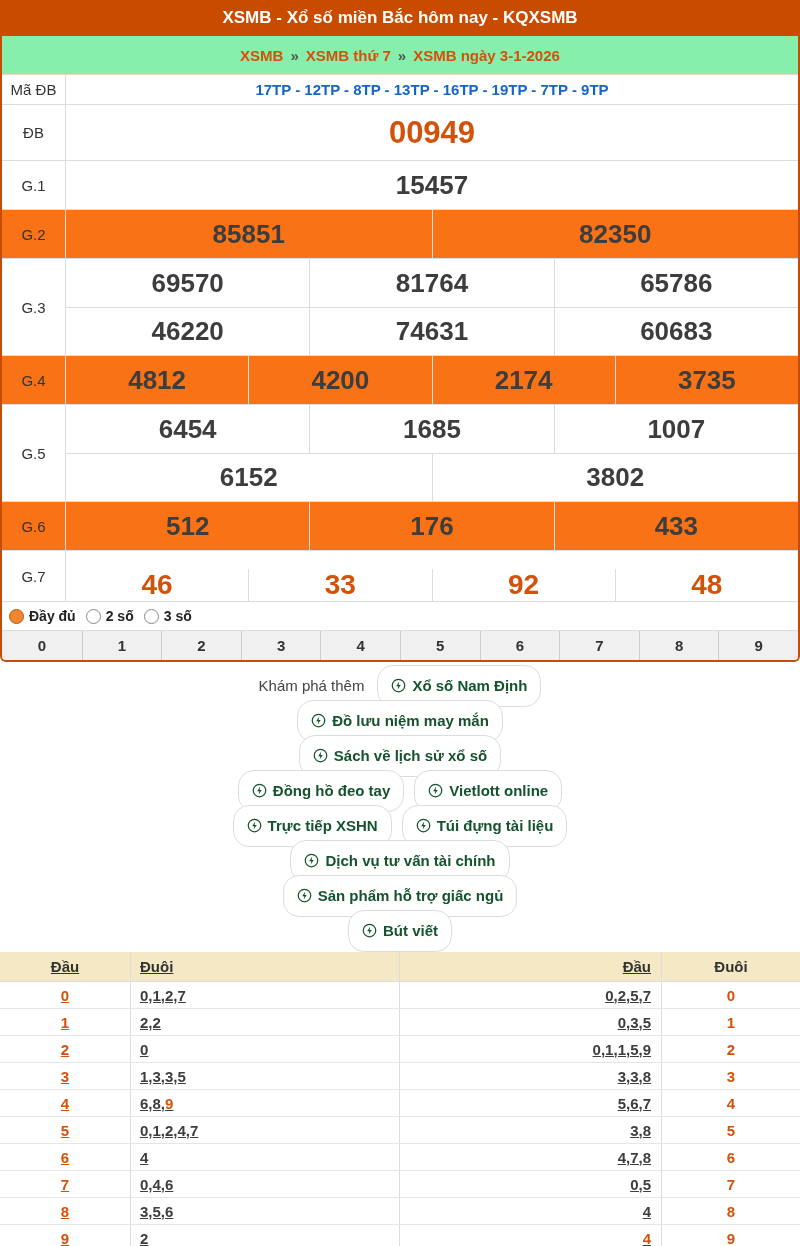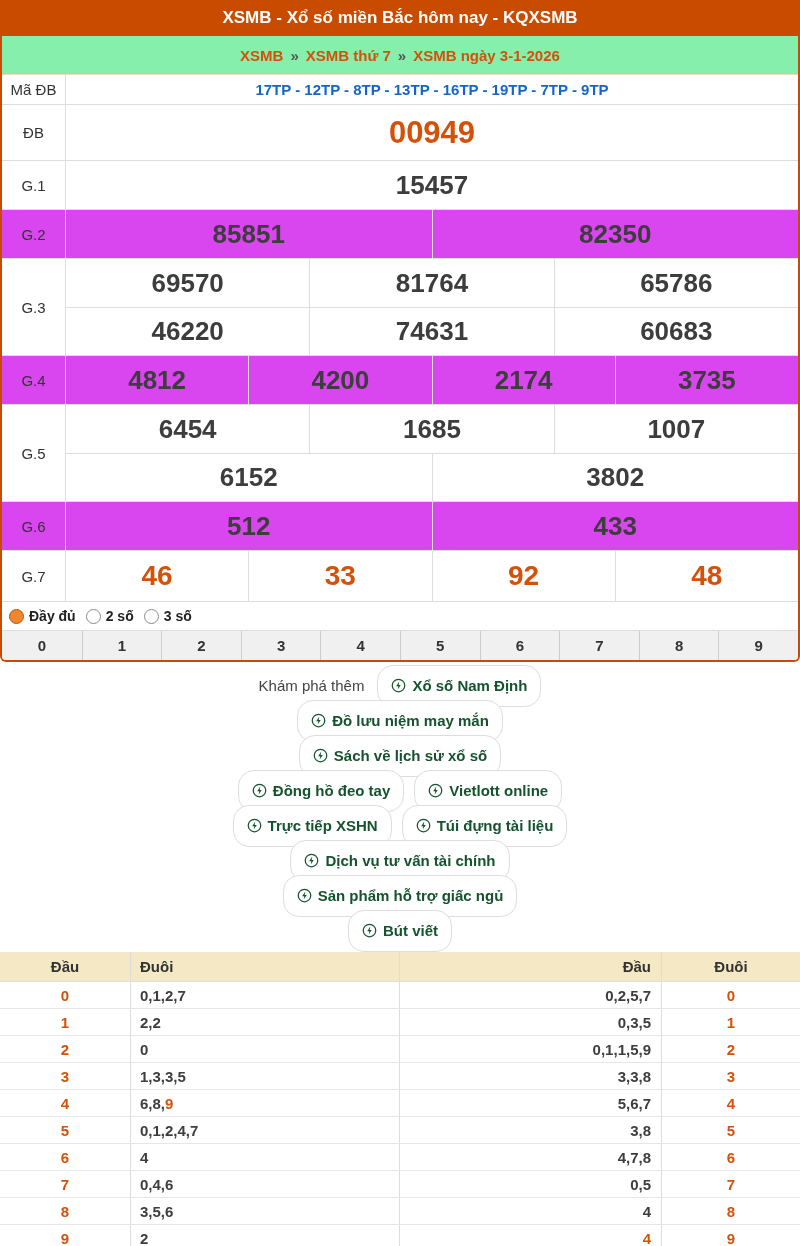--- a/index.html
+++ b/index.html
@@ -23,41 +23,41 @@
   .breadcrumb {
     height: 39px; background: #86efac;
     display: flex; align-items: center; justify-content: center; gap: 7px;
     font-weight: bold; font-size: 15px;
     border-bottom: 1px solid #e8dcba;
   }
   .breadcrumb a { color: #d4510a; text-decoration: none; cursor: pointer; }
   .breadcrumb .sep { color: #555; }
 
   .rrow { display: flex; border-bottom: 1px solid #ddd; background: #fff; }
-  .rrow.shaded { background: #d946ef; }
+  .rrow.shaded { background: #f97316; }
   .rlabel {
     width: 64px; flex: 0 0 64px;
     display: flex; align-items: center; justify-content: center;
     font-size: 15px; color: #333;
     border-right: 1px solid #ddd;
   }
   .rcontent { flex: 1; display: flex; flex-direction: column; }
   .rline { display: flex; }
   .rline + .rline { border-top: 1px solid #ddd; }
   .rcell {
     flex: 1; display: flex; align-items: center; justify-content: center;
     font-weight: bold; font-size: 26px; color: #3d3d3d;
   }
   .rcell + .rcell { border-left: 1px solid #ddd; }
   .style-code .rline   { height: 29px; }
   .style-code .rcell   { font-size: 15px; color: #1565c8; }
   .style-special .rline{ height: 55px; }
   .style-special .rcell{ font-size: 31px; color: #d4510a; }
   .style-normal .rline { height: 48px; }
-  .style-g7 .rline     { height: 50px; }
+  .style-g7 .rline     { height: 50px; align-items: flex-end; }
   .style-g7 .rcell     { font-size: 28px; color: #d4510a; }
 
   .filter-row {
     height: 29px; display: flex; align-items: center;
     padding-left: 7px; border-bottom: 1px solid #ddd;
     font-size: 14px; font-weight: bold; color: #222; background: #fff;
   }
   .opt { display: inline-flex; align-items: center; gap: 5px; margin-right: 10px; cursor: pointer; }
   .radio {
     width: 15px; height: 15px; border-radius: 50%;
@@ -92,21 +92,21 @@
   .pill svg { width: 15px; height: 15px; display: block; }
 
   .summary { margin-top: 4px; }
   .srow {
     display: grid; grid-template-columns: 131px 269px 262px 138px;
     height: 27px; border-bottom: 1px solid #e6e6e6;
     font-size: 15px; font-weight: bold;
   }
   .srow.head { height: 30px; background: #f5e8c4; border-bottom: 1px solid #ddd; }
   .scell { display: flex; align-items: center; height: 100%; }
-  .scell.b { border-right: 1px solid #ddd; }
+  .scell.b { border-right: 1px solid #ddd; text-decoration: underline; }
   .c-dau   { justify-content: center; color: #d4510a; }
   .c-left  { justify-content: flex-start; padding-left: 9px; color: #3d3d3d; }
   .c-right { justify-content: flex-end; padding-right: 10px; color: #3d3d3d; }
   .c-duoi  { justify-content: center; color: #d4510a; }
   .srow.head .scell { color: #333; }
   .hl { color: #d4510a; }
 </style>
 </head>
 <body>
 
@@ -193,20 +193,21 @@
               <div class="rcell">6152</div>
               <div class="rcell">3802</div>
             </div>
           </div>
         </div>
         <div class="rrow style-normal shaded">
           <div class="rlabel">G.6</div>
           <div class="rcontent">
             <div class="rline">
               <div class="rcell">512</div>
+              <div class="rcell">176</div>
               <div class="rcell">433</div>
             </div>
           </div>
         </div>
         <div class="rrow style-g7">
           <div class="rlabel">G.7</div>
           <div class="rcontent">
             <div class="rline">
               <div class="rcell">46</div>
               <div class="rcell">33</div>

